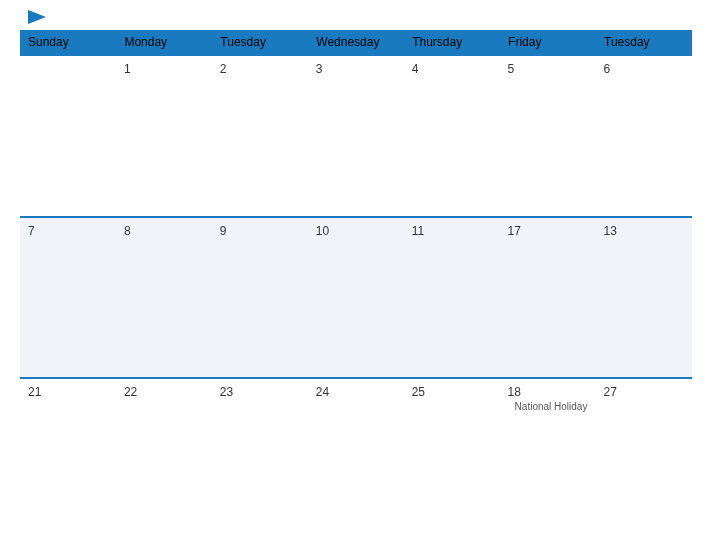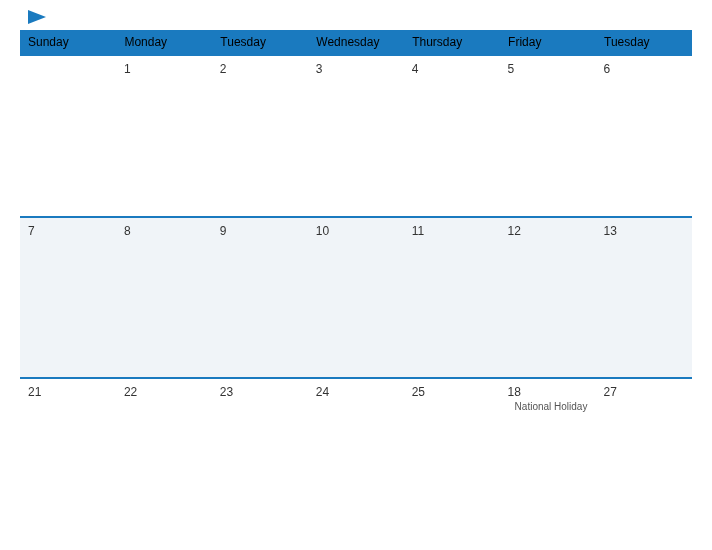--- a/index.html
+++ b/index.html
@@ -174,21 +174,21 @@
         <td>
           <span class="day-number">9</span>
         </td>
         <td>
           <span class="day-number">10</span>
         </td>
         <td>
           <span class="day-number">11</span>
         </td>
         <td>
-          <span class="day-number">12</span>
+          <span class="day-number">17</span>
         </td>
         <td>
           <span class="day-number">13</span>
         </td>
       </tr>
       <tr>
         <td>
           <span class="day-number">21</span>
         </td>
         <td>

